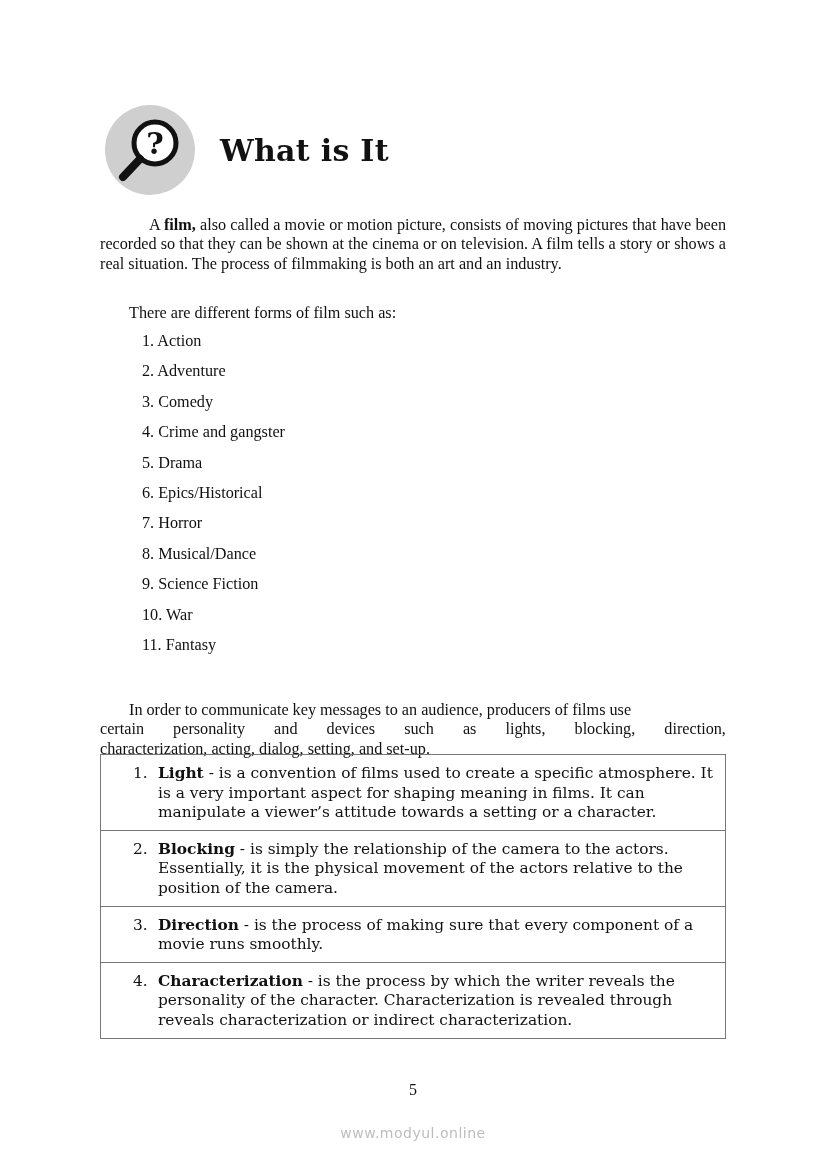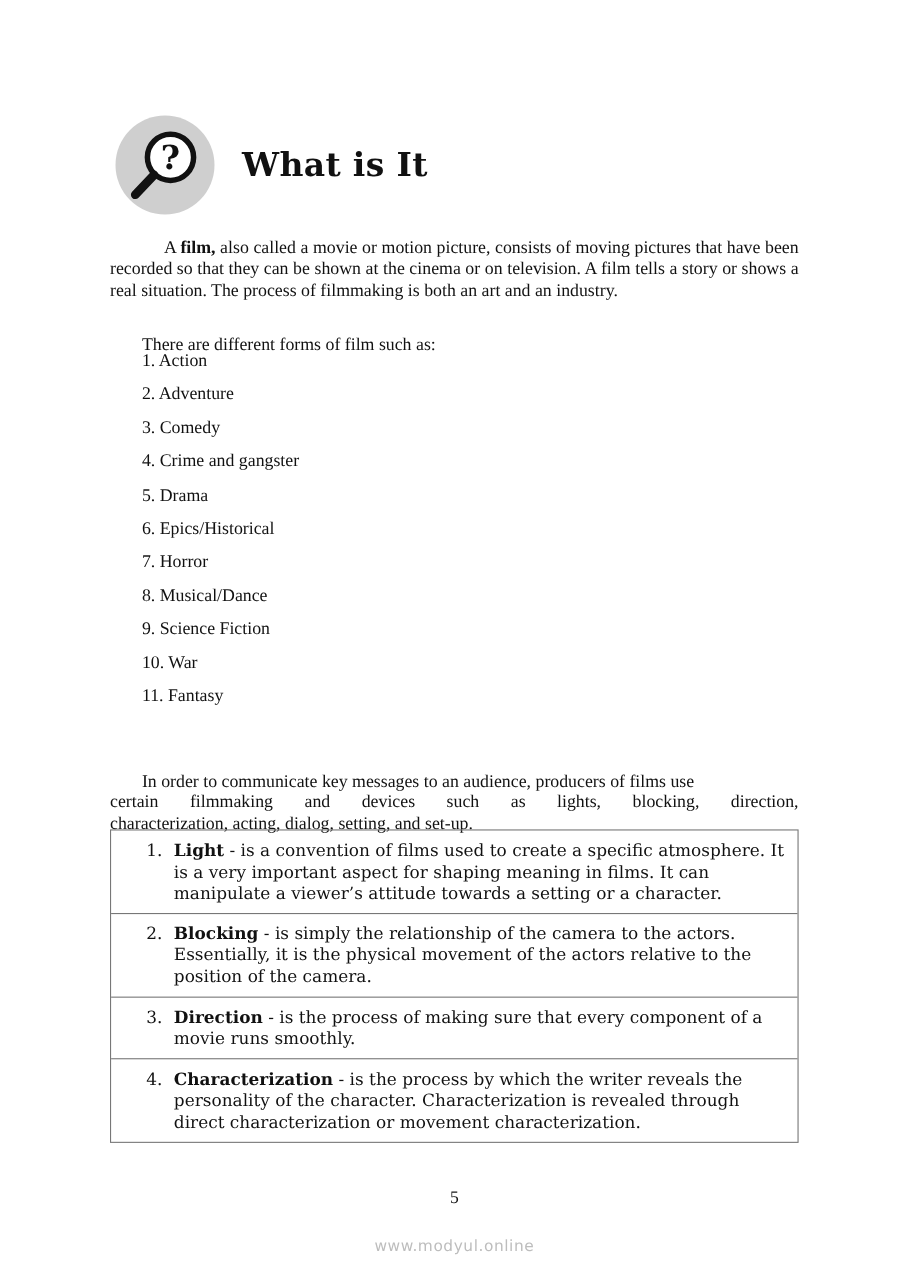--- a/index.html
+++ b/index.html
@@ -7,21 +7,21 @@
       font-family: "DejaVu Serif", "Liberation Serif", serif; color: #111; }
     .page { position: absolute; left: 0; top: 0; width: 826px; height: 1169px; }
     .header { position: absolute; left: 105px; top: 104px; height: 92px; display: flex; align-items: center; }
     .icon-circle { width: 90px; height: 90px; border-radius: 50%; background: #cfcfcf; position: relative; }
     .icon-circle svg { position: absolute; left: 0; top: 0; }
     .title { margin-left: 25px; font-family: "DejaVu Serif", serif; font-weight: bold; font-size: 30px; color: #111; letter-spacing: 0.3px; }
     .para { position: absolute; left: 100px; width: 626px; font-family: "Liberation Serif", serif; font-size: 16.2px; line-height: 19.4px; text-align: justify; margin-top: 16px; }
     .para b { font-weight: bold; }
     .p1 { top: 200px; text-indent: 49px; }
     .intro2 { position: absolute; left: 129px; top: 289px; font-family: "Liberation Serif", serif; font-size: 16.2px; margin-top: 15px; }
-    .list { position: absolute; left: 129px; top: 319px; margin: 0; padding: 0; list-style: none; font-family: "Liberation Serif", serif; font-size: 16.2px; }
+    .list { position: absolute; left: 129px; top: 319px; margin: 13px; padding: 0; list-style: none; font-family: "Liberation Serif", serif; font-size: 16.2px; }
     .list li { height: 30.4px; line-height: 19px; }
     .p2 { top: 685px; text-indent: 29px; }
     .p2 .l2 { display: flex; justify-content: space-between; text-indent: 0; }
     .table { position: absolute; left: 100px; top: 754px; width: 624px; border: 1px solid #777; }
     .row { border-top: 1px solid #777; padding: 9px 10px 7px 57px; position: relative; font-family: "DejaVu Serif", serif; font-size: 15.4px; line-height: 19.6px; }
     .row:first-child { border-top: none; }
     .row .num { position: absolute; left: 32px; top: 9px; }
     .page-num { position: absolute; left: 0; width: 826px; top: 1081px; text-align: center; font-family: "Liberation Serif", serif; font-size: 16px; }
     .watermark { position: absolute; left: 0; width: 826px; top: 1125px; text-align: center; font-family: "DejaVu Sans", sans-serif; font-size: 14px; color: #bdbdbd; letter-spacing: 0.5px; }
   </style>
@@ -56,21 +56,21 @@
     <li>8. Musical/Dance</li>
     <li>9. Science Fiction</li>
     <li>10. War</li>
     <li>11. Fantasy</li>
   </ul>
 
   <div class="para p2">
     <div>In order to communicate key messages to an audience, producers of films use</div>
     <div class="l2">
       <span>certain</span>
-      <span>filmmaking</span>
+      <span>personality</span>
       <span>and</span>
       <span>devices</span>
       <span>such</span>
       <span>as</span>
       <span>lights,</span>
       <span>blocking,</span>
       <span>direction,</span>
     </div>
     <div style="text-indent:0">characterization, acting, dialog, setting, and set-up.</div>
   </div>
@@ -83,19 +83,19 @@
     <div class="row">
       <span class="num">2.</span>
       <b>Blocking</b><span> - is simply the relationship of the camera to the actors. Essentially, it is the physical movement of the actors relative to the position of the camera.</span>
     </div>
     <div class="row">
       <span class="num">3.</span>
       <b>Direction</b><span> - is the process of making sure that every component of a movie runs smoothly.</span>
     </div>
     <div class="row">
       <span class="num">4.</span>
-      <b>Characterization</b><span> - is the process by which the writer reveals the personality of the character. Characterization is revealed through direct characterization or movement characterization.</span>
+      <b>Characterization</b><span> - is the process by which the writer reveals the personality of the character. Characterization is revealed through reveals characterization or indirect characterization.</span>
     </div>
   </div>
 
   <div class="page-num">5</div>
   <div class="watermark">www.modyul.online</div>
 </div>
 
 </body></html>

